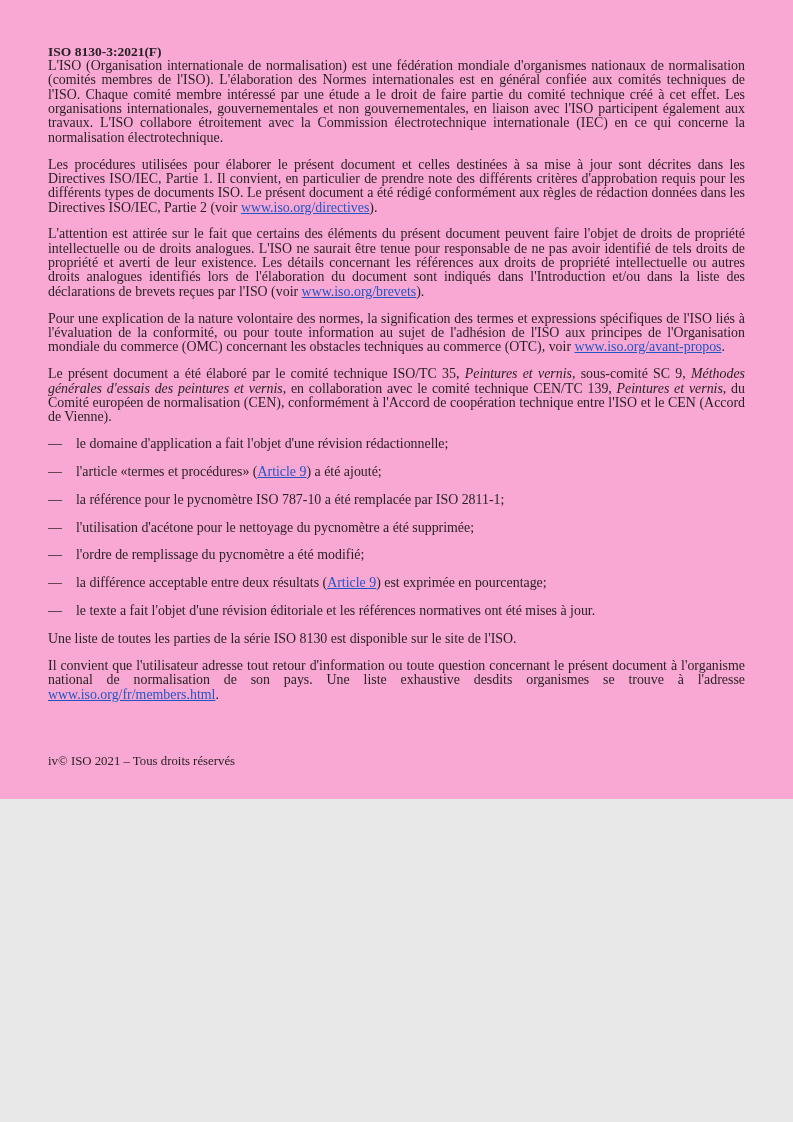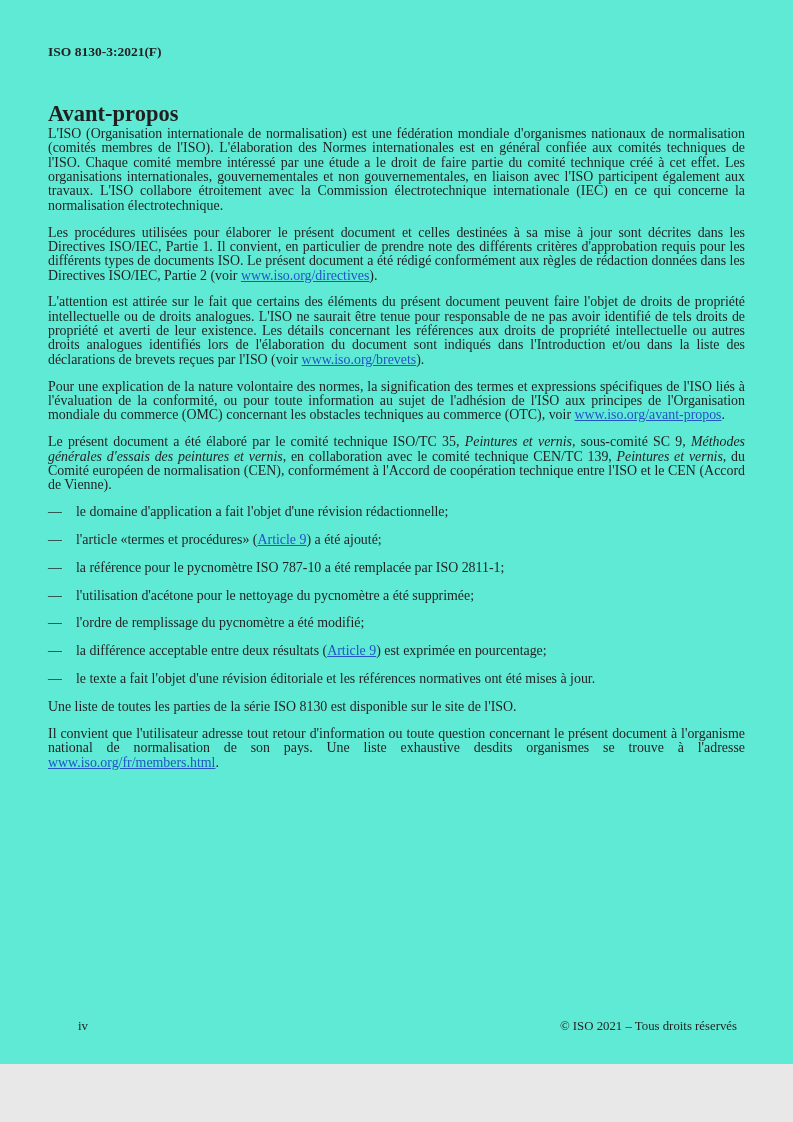--- a/index.html
+++ b/index.html
@@ -1,42 +1,41 @@
 <!DOCTYPE html>
 <html style="--link-color: #2255c4;"><head>
 <meta charset="utf-8">
 <style>
   html,body{margin:0;padding:0;background:#e8e8e8;}
   .page{
-    width:793px;height:1064px;position:relative;background:#5eead4;
+    width:793px;height:799px;position:relative;background:#f9a8d4;
     margin:0 auto;overflow:hidden;
     font-family:"Liberation Serif",serif;color:#231f20;
   }
   .content{position:absolute;left:48px;right:48px;top:44px;}
   .doc-ref{font-weight:bold;font-size:13.5px;line-height:15px;}
   .doc-title{font-size:22.5px;font-weight:bold;margin:42px 0 0 0;line-height:26px;}
   .body-text{font-size:13.9px;line-height:14.35px;text-align:justify;}
   .para{margin:0 0 12.5px 0;}
   .list-item{display:flex;margin:0 0 13.5px 0;}
   .dash{flex:0 0 28px;}
   .li-text{flex:1;}
   a{color:var(--link-color,#2255c4);text-decoration:underline;cursor:pointer;}
   .italic{font-style:italic;}
   .footer{
     position:absolute;left:48px;right:56px;bottom:30px;
-    display:flex;justify-content:space-between;font-size:12.8px;margin-left:30px;
+    display:flex;justify-content:flex-start;font-size:12.8px;
   }
 </style>
 </head>
 <body>
 
 <div class="page" style="color: rgb(35, 31, 32);">
   <div class="content">
     <div class="doc-ref">ISO 8130-3:2021(F)</div>
-    <h1 class="doc-title">Avant-propos</h1>
     <div class="body-text">
         <p class="para"><span>L'ISO (Organisation internationale de normalisation) est une fédération mondiale d'organismes nationaux de normalisation (comités membres de l'ISO). L'élaboration des Normes internationales est en général confiée aux comités techniques de l'ISO. Chaque comité membre intéressé par une étude a le droit de faire partie du comité technique créé à cet effet. Les organisations internationales, gouvernementales et non gouvernementales, en liaison avec l'ISO participent également aux travaux. L'ISO collabore étroitement avec la Commission électrotechnique internationale (IEC) en ce qui concerne la normalisation électrotechnique.</span></p>
         <p class="para"><span>Les procédures utilisées pour élaborer le présent document et celles destinées à sa mise à jour sont décrites dans les Directives ISO/IEC, Partie 1. Il convient, en particulier de prendre note des différents critères d'approbation requis pour les différents types de documents ISO. Le présent document a été rédigé conformément aux règles de rédaction données dans les Directives ISO/IEC, Partie 2 (voir </span><a href="#">www.iso.org/directives</a><span>).</span></p>
         <p class="para"><span>L'attention est attirée sur le fait que certains des éléments du présent document peuvent faire l'objet de droits de propriété intellectuelle ou de droits analogues. L'ISO ne saurait être tenue pour responsable de ne pas avoir identifié de tels droits de propriété et averti de leur existence. Les détails concernant les références aux droits de propriété intellectuelle ou autres droits analogues identifiés lors de l'élaboration du document sont indiqués dans l'Introduction et/ou dans la liste des déclarations de brevets reçues par l'ISO (voir </span><a href="#">www.iso.org/brevets</a><span>).</span></p>
         <p class="para"><span>Pour une explication de la nature volontaire des normes, la signification des termes et expressions spécifiques de l'ISO liés à l'évaluation de la conformité, ou pour toute information au sujet de l'adhésion de l'ISO aux principes de l'Organisation mondiale du commerce (OMC) concernant les obstacles techniques au commerce (OTC), voir </span><a href="#">www.iso.org/avant-propos</a><span>.</span></p>
         <p class="para"><span>Le présent document a été élaboré par le comité technique ISO/TC 35, </span><span class="italic">Peintures et vernis</span><span>, sous-comité SC 9, </span><span class="italic">Méthodes générales d'essais des peintures et vernis</span><span>, en collaboration avec le comité technique CEN/TC 139, </span><span class="italic">Peintures et vernis</span><span>, du Comité européen de normalisation (CEN), conformément à l'Accord de coopération technique entre l'ISO et le CEN (Accord de Vienne).</span></p>
         <div class="list-item">
           <span class="dash">—</span>
           <span class="li-text"><span>le domaine d'application a fait l'objet d'une révision rédactionnelle;</span></span>
         </div>

